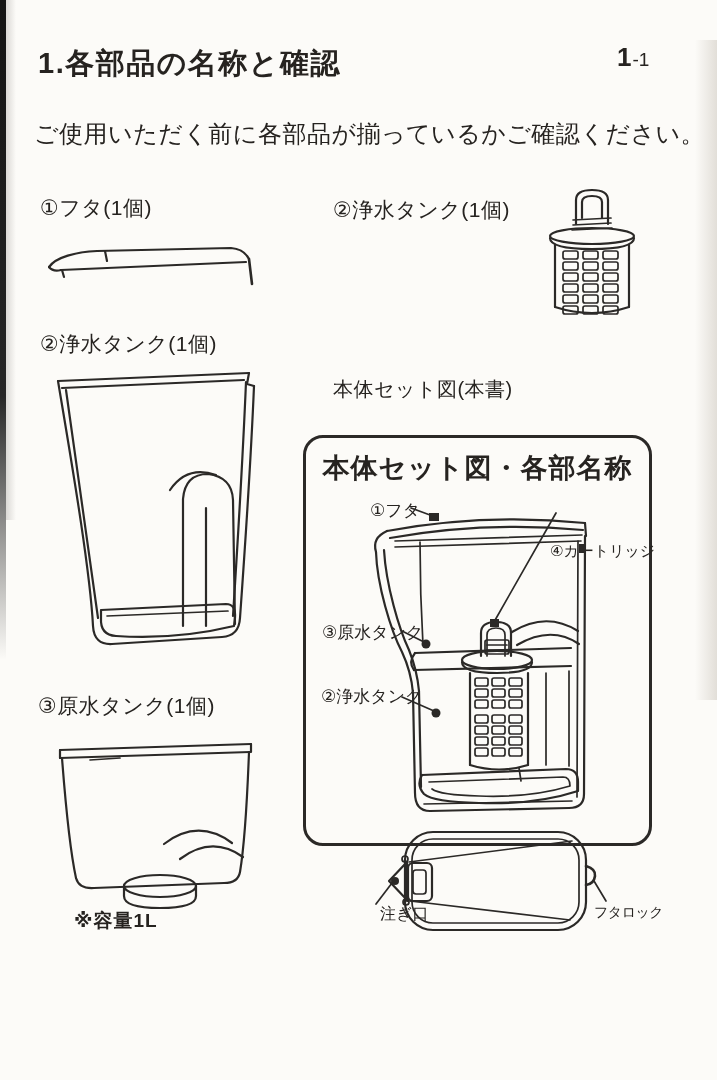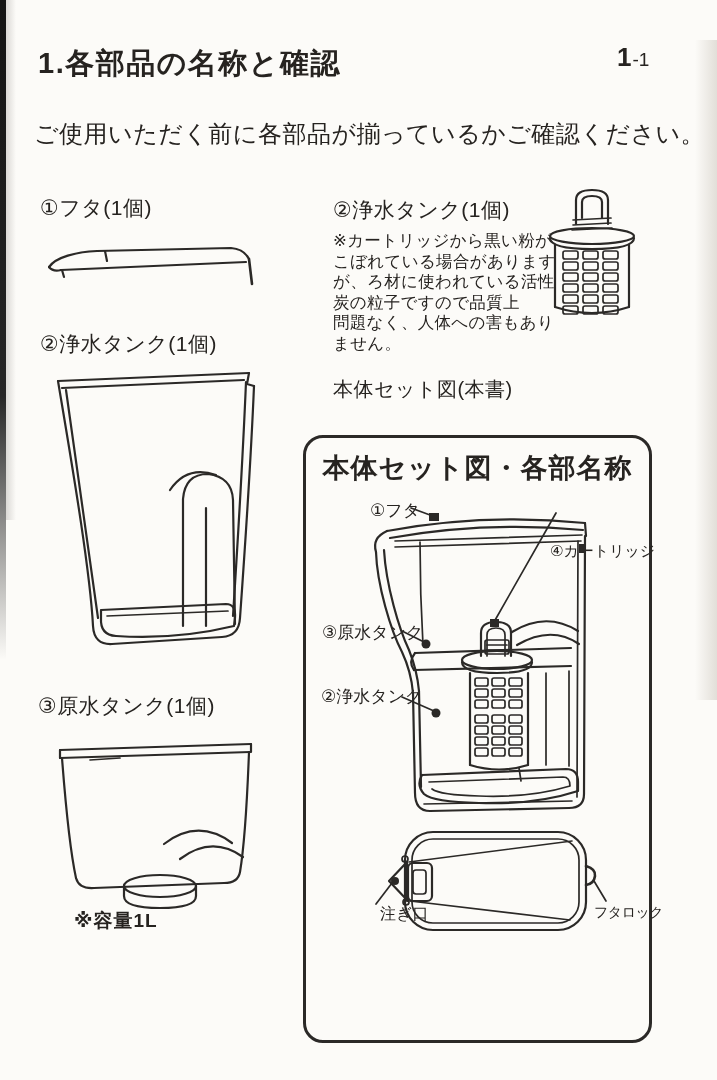--- a/index.html
+++ b/index.html
@@ -20,21 +20,21 @@
   
   .h1{font-size:29px;font-weight:bold;letter-spacing:1.5px;}
   .pagenum .major{font-size:26px;font-weight:bold;}
   .pagenum .minor{font-size:19px;font-weight:400;margin-left:1px;}
   .intro{font-size:24px;letter-spacing:0.5px;white-space:nowrap;}
   .part-label{font-size:21px;letter-spacing:0.5px;white-space:nowrap;}
   .part-label.sm{font-size:20px;}
   .cart-note{font-size:16.5px;line-height:20.5px;width:228px;white-space:pre-line;letter-spacing:0.3px;}
   .cap-note{font-size:19px;font-weight:600;letter-spacing:1px;}
   .diagram-box{
-    left:303px;top:435px;width:349px;height:608px;
+    left:303px;top:435px;width:349px;height:411px;
     border:3px solid #2b2927;border-radius:20px;box-sizing:border-box;
   }
   .diag-title{left:0;top:12px;width:100%;text-align:center;
     font-size:27px;font-weight:bold;letter-spacing:1px;}
   .diag-label{font-size:17px;white-space:nowrap;letter-spacing:0px;}
   .diag-label.k{font-size:15px;margin-top:44px;}
   .diag-label.lock{font-size:14px;letter-spacing:-0.5px;}
   svg{display:block;}
   svg .ln{fill:none;stroke:#2b2927;stroke-width:2.2;stroke-linecap:round;stroke-linejoin:round;}
   svg .ln3{fill:none;stroke:#2b2927;stroke-width:2.6;stroke-linecap:round;stroke-linejoin:round;}
@@ -93,26 +93,20 @@
     <path class="ln" d="M197,12 C195,65 192,108 188,132"></path>
     <path class="ln" d="M24,138 Q27,149 42,148 L172,143 Q186,143 188,132"></path>
     <ellipse class="ln" cx="108" cy="146" rx="36" ry="11"></ellipse>
     <path class="ln" d="M72,146 L72,156 Q72,168 108,168 Q144,168 144,156 L144,146"></path>
     <path class="ln" d="M112,104 Q146,78 180,103"></path>
     <path class="ln" d="M128,119 Q160,95 191,117"></path>
   </svg>
   <div class="abs cap-note" style="left:74px;top:908px;">※容量1L</div>
 
   <div class="abs part-label" style="left:333px;top:196px;">②浄水タンク(1個)</div>
-  <div class="abs cart-note" style="left:333px;top:230px;">※カートリッジから黒い粉が
-こぼれている場合があります
-が、ろ材に使われている活性
-炭の粒子ですので品質上
-問題なく、人体への害もあり
-ません。</div>
   <svg class="abs" style="left:540px;top:184px;" width="104" height="140" viewBox="0 0 104 140">
     <path class="ln" d="M36,40 L36,16 Q36,6 52,6 Q68,6 68,16 L68,40"></path>
     <path class="ln" d="M42,34 L42,18 Q42,12 52,12 Q62,12 62,18 L62,34"></path>
     <path class="thin" d="M33,36 L71,34 M33,41 L71,39 M32,46 L72,44"></path>
     <ellipse class="ln" cx="52" cy="52" rx="42" ry="8"></ellipse>
     <path class="ln" d="M10,54 Q10,65 52,65 Q94,65 94,54"></path>
     <path class="ln" d="M15,61 L15,123 M89,61 L89,123"></path>
     <path class="ln" d="M15,123 Q52,135 89,123"></path>
     <g>
       <rect class="slot" x="23" y="67" width="15" height="8" rx="2"></rect>

